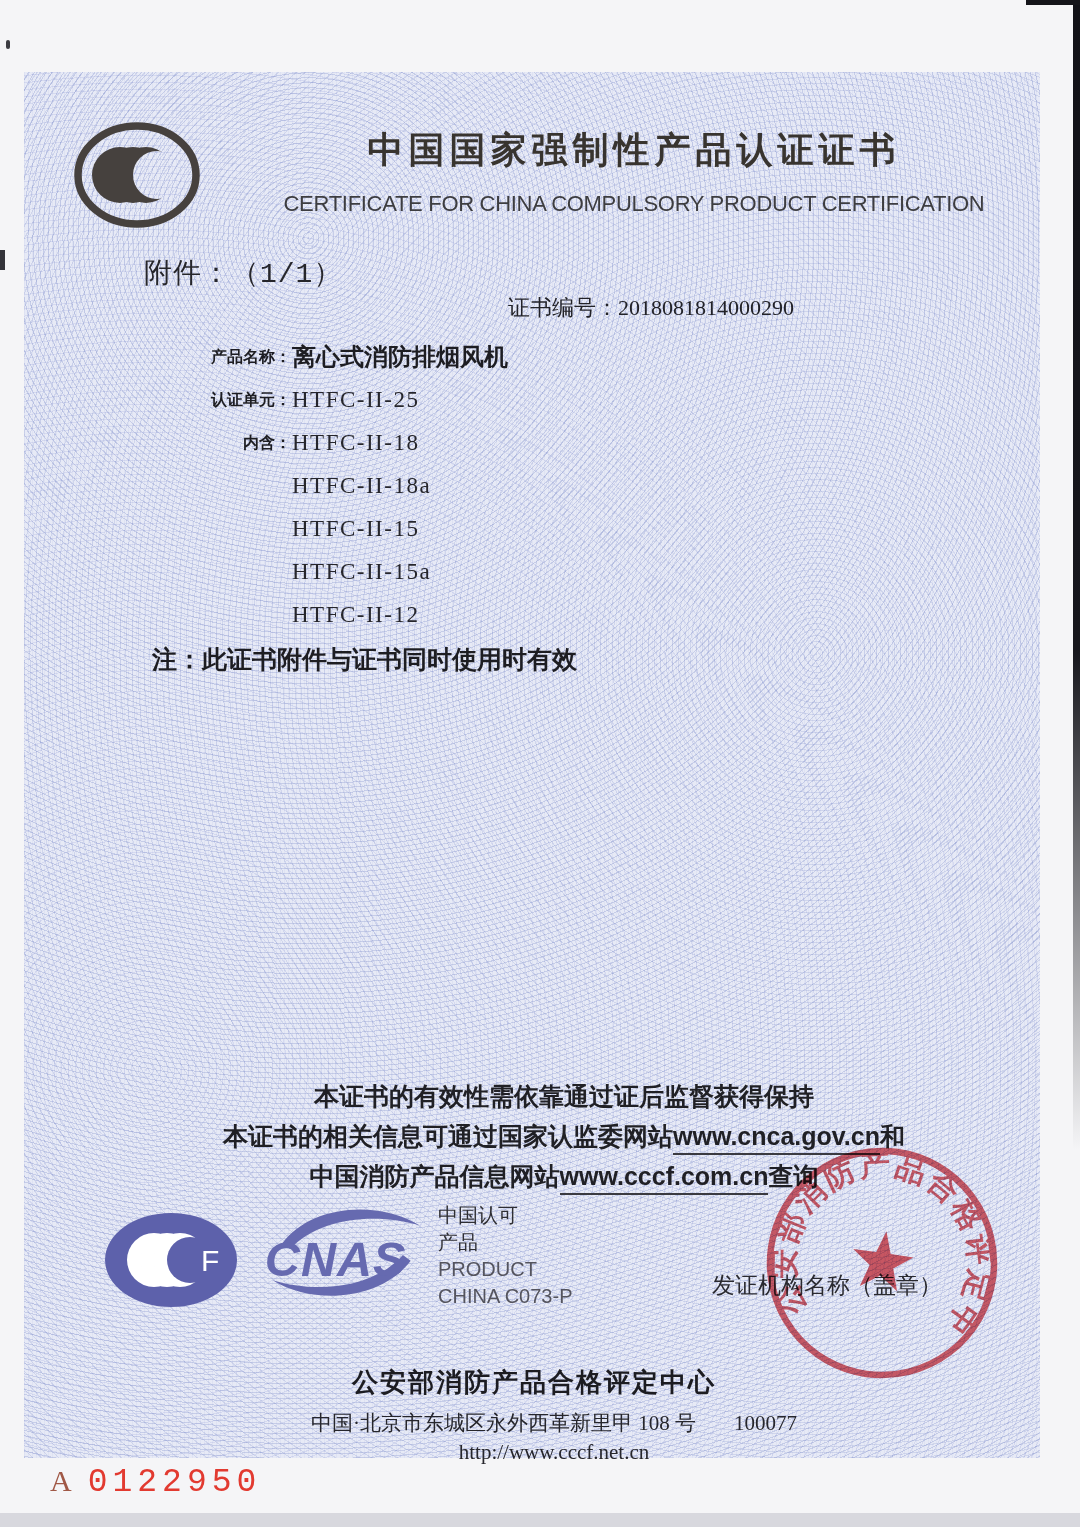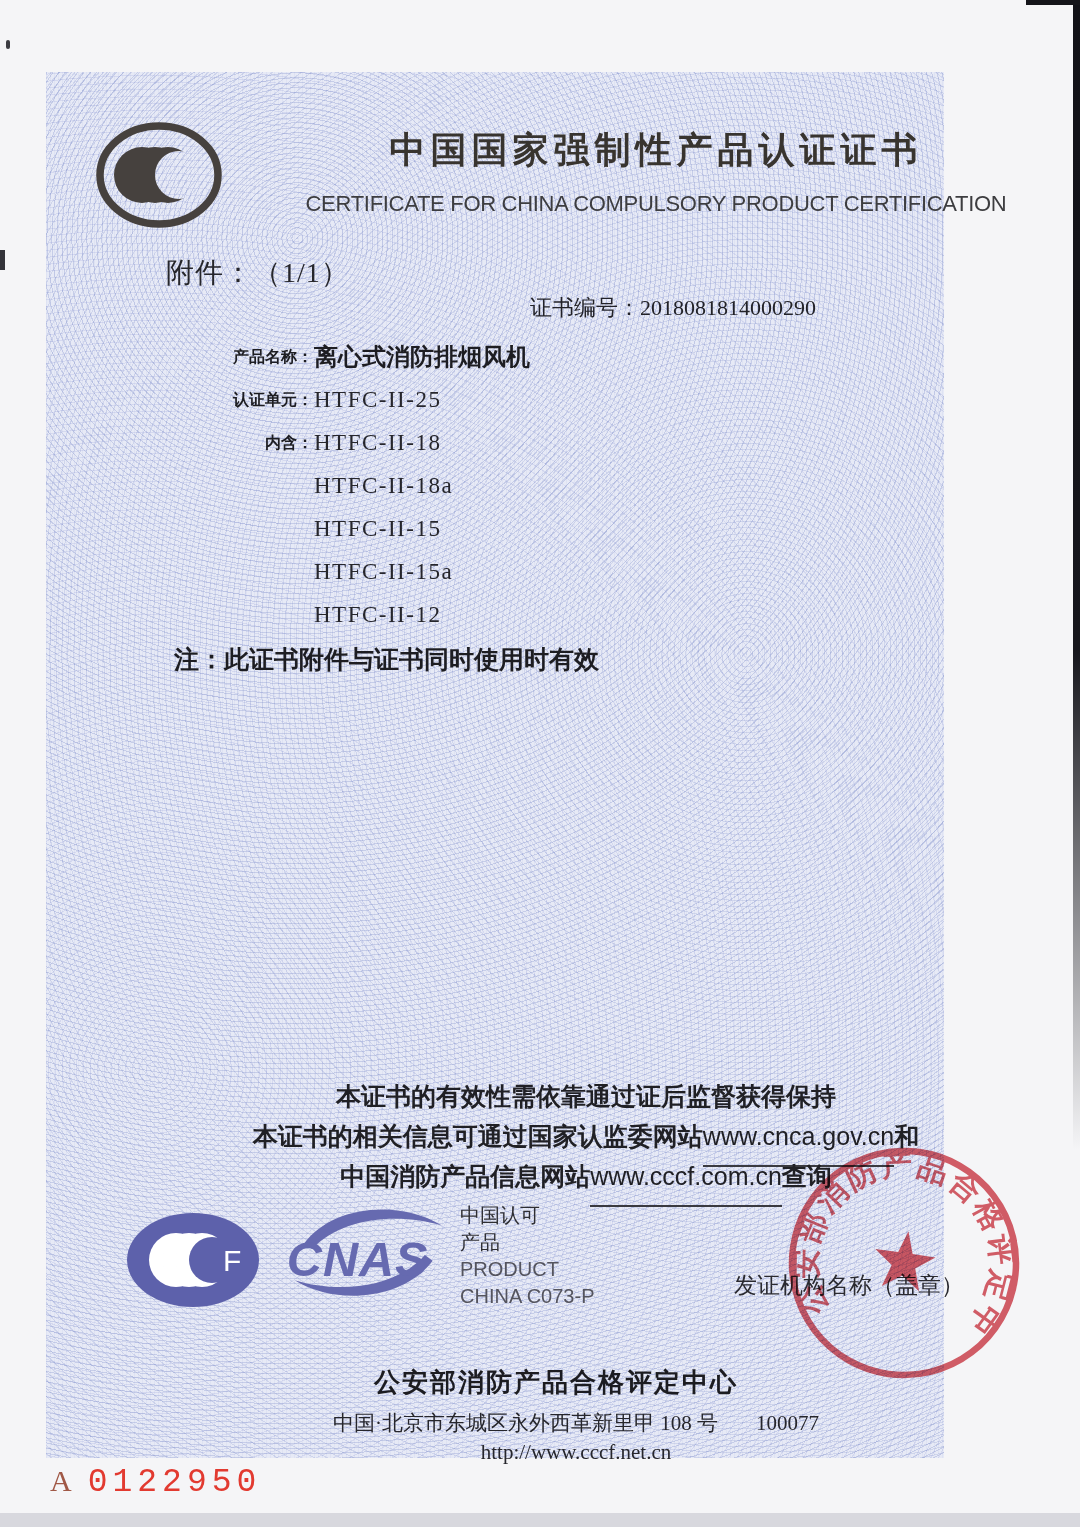--- a/index.html
+++ b/index.html
@@ -13,52 +13,52 @@
   .scan{position:absolute;inset:0;}
   
   .edge-right{position:absolute;right:0;top:0;width:7px;height:1250px;
     background:linear-gradient(to bottom,#121218 0%,#17171d 52%,rgba(200,200,210,0) 92%);}
   .edge-top-right{position:absolute;right:0;top:0;width:54px;height:5px;background:#15151a;}
   .speck1{position:absolute;left:6px;top:40px;width:4px;height:9px;background:#3c3c42;border-radius:2px;}
   .speck2{position:absolute;left:0;top:250px;width:5px;height:20px;background:#34343a;}
   .bottom-strip{position:absolute;left:0;right:0;bottom:0;height:14px;background:#d8d8de;}
   
   .paper{
-    position:absolute;left:46px;top:72px;width:898px;height:1386px;
+    position:absolute;left:24px;top:72px;width:1016px;height:1386px;
     background-color:#e7eaf6;
     background-image:
       repeating-radial-gradient(circle at 28% 12%, rgba(122,138,200,0.30) 0 1px, transparent 1px 5px),
       repeating-radial-gradient(circle at 78% 42%, rgba(122,138,200,0.22) 0 1px, transparent 1px 6px),
       repeating-radial-gradient(circle at 12% 72%, rgba(138,148,212,0.20) 0 1px, transparent 1px 7px),
       repeating-linear-gradient(90deg, rgba(150,160,215,0.10) 0 1px, transparent 1px 4px);
   }
   
   .ccc-logo{position:absolute;left:50px;top:50px;width:127px;height:106px;}
   .header-block{position:absolute;left:160px;top:54px;width:900px;text-align:center;}
   .title-cn{font-family:"Liberation Serif","DejaVu Serif",serif;font-size:36px;font-weight:bold;
     color:#38342f;letter-spacing:5px;white-space:nowrap;}
   .title-en{margin-top:16px;font-size:22px;color:#3d3d40;letter-spacing:-0.3px;white-space:nowrap;}
   
   .attachment{position:absolute;left:120px;top:182px;font-size:28px;color:#26262b;
-    font-family:Liberation Serif, serif;letter-spacing:1px;}
+    font-family:Liberation Mono, monospace;letter-spacing:1px;}
   .certno{position:absolute;left:377px;top:221px;width:500px;text-align:center;font-size:22px;
     font-family:"Liberation Serif","DejaVu Serif",serif;color:#222228;}
   
   .frow{position:absolute;left:0;width:100%;height:32px;line-height:32px;white-space:nowrap;}
   .flabel{position:absolute;left:115px;width:152px;text-align:right;
     font-size:16px;font-weight:bold;color:#1d1d22;}
   .fvalue{position:absolute;left:268px;font-size:24px;font-weight:bold;color:#1d1d22;}
   .fvalue.code{font-family:"Liberation Serif","DejaVu Serif",serif;font-size:23px;
     font-weight:normal;color:#26262c;letter-spacing:1.5px;}
   .note{position:absolute;left:128px;top:571px;font-size:25px;font-weight:bold;color:#1d1d22;}
   
   .notice{position:absolute;left:70px;width:940px;text-align:center;white-space:nowrap;
     font-size:25px;font-weight:600;color:#202025;}
   .n1{top:1008px;} .n2{top:1048px;} .n3{top:1088px;}
-  .url{font-weight:400;border-bottom:2px solid #3a3a40;padding-bottom:15px;}
+  .url{font-weight:700;border-bottom:2px solid #3a3a40;padding-bottom:3px;}
   
   .cccf-logo{position:absolute;left:77px;top:1139px;width:140px;height:99px;}
   .cnas-logo{position:absolute;left:235px;top:1126px;width:175px;height:110px;}
   .accred{position:absolute;left:414px;top:1130px;line-height:27px;font-size:20px;}
   .accred .cn{font-family:"Liberation Serif","DejaVu Serif",serif;color:#2e2e33;}
   .accred .en{color:#54545e;}
   
   .stamp-caption{position:absolute;left:688px;top:1198px;font-size:23px;
     font-family:"Liberation Serif","DejaVu Serif",serif;color:#2a2a30;white-space:nowrap;z-index:1;}
   .stamp{position:absolute;left:733px;top:1066px;width:250px;height:250px;z-index:2;

